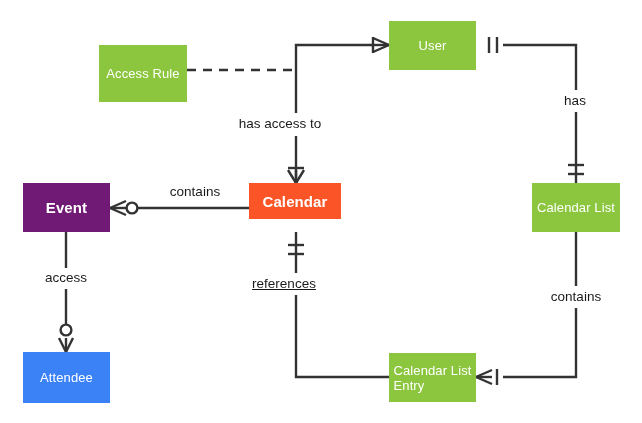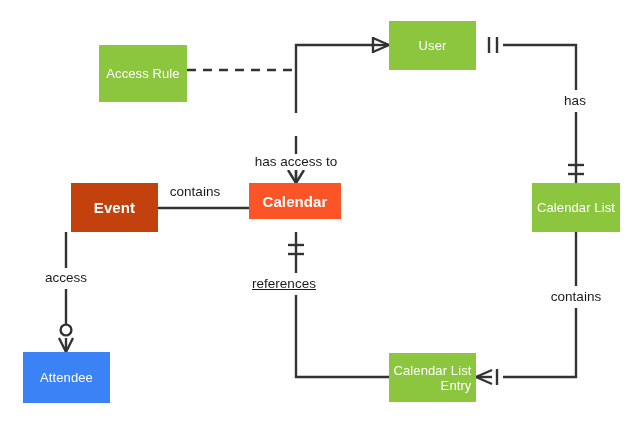--- a/index.html
+++ b/index.html
@@ -22,21 +22,21 @@
     left: 0;
     top: 0;
     width: 642px;
     height: 423px;
   }
   .entity {
     position: absolute;
     display: flex;
     align-items: center;
     justify-content: center;
-    text-align: right;
+    text-align: left;
     color: #ffffff;
     font-size: 13px;
     line-height: 15px;
     letter-spacing: 0.1px;
     box-sizing: border-box;
     padding: 2px 4px;
     white-space: pre-line;
   }
   .entity.strong {
     font-size: 15px;
@@ -135,42 +135,42 @@
   </svg>
 
   <div class="entity" style="left:99px; top:45px; width:88px; height:57px; background:#8CC63F;">
     <span>Access Rule</span>
   </div>
 
   <div class="entity" style="left:389px; top:21px; width:87px; height:49px; background:#8CC63F;">
     <span>User</span>
   </div>
 
-  <div class="entity strong" style="left:23px; top:183px; width:87px; height:49px; background:#c2410c;margin-left:48px;">
+  <div class="entity strong" style="left:23px; top:183px; width:87px; height:49px; background:#701a75;">
     <span>Event</span>
   </div>
 
   <div class="entity strong" style="left:249px; top:183px; width:92px; height:36px; background:#FB5527;">
     <span>Calendar</span>
   </div>
 
   <div class="entity" style="left:532px; top:183px; width:88px; height:49px; background:#8CC63F;">
     <span>Calendar List</span>
   </div>
 
   <div class="entity" style="left:23px; top:352px; width:87px; height:51px; background:#3b82f6;">
     <span>Attendee</span>
   </div>
 
   <div class="entity" style="left:389px; top:353px; width:87px; height:49px; background:#8CC63F;">
     <span>Calendar List
 Entry</span>
   </div>
 
-  <div class="rel-label" style="left:296px; top:124px;margin-top:38px;">has access to</div>
+  <div class="rel-label" style="left:280px; top:124px;">has access to</div>
 
   <div class="rel-label" style="left:195px; top:192px;">contains</div>
 
   <div class="rel-label" style="left:66px; top:278px;">access</div>
 
   <div class="rel-label" style="left:284px; top:284px;text-decoration:underline;">references</div>
 
   <div class="rel-label" style="left:575px; top:101px;">has</div>
 
   <div class="rel-label" style="left:576px; top:297px;">contains</div>

